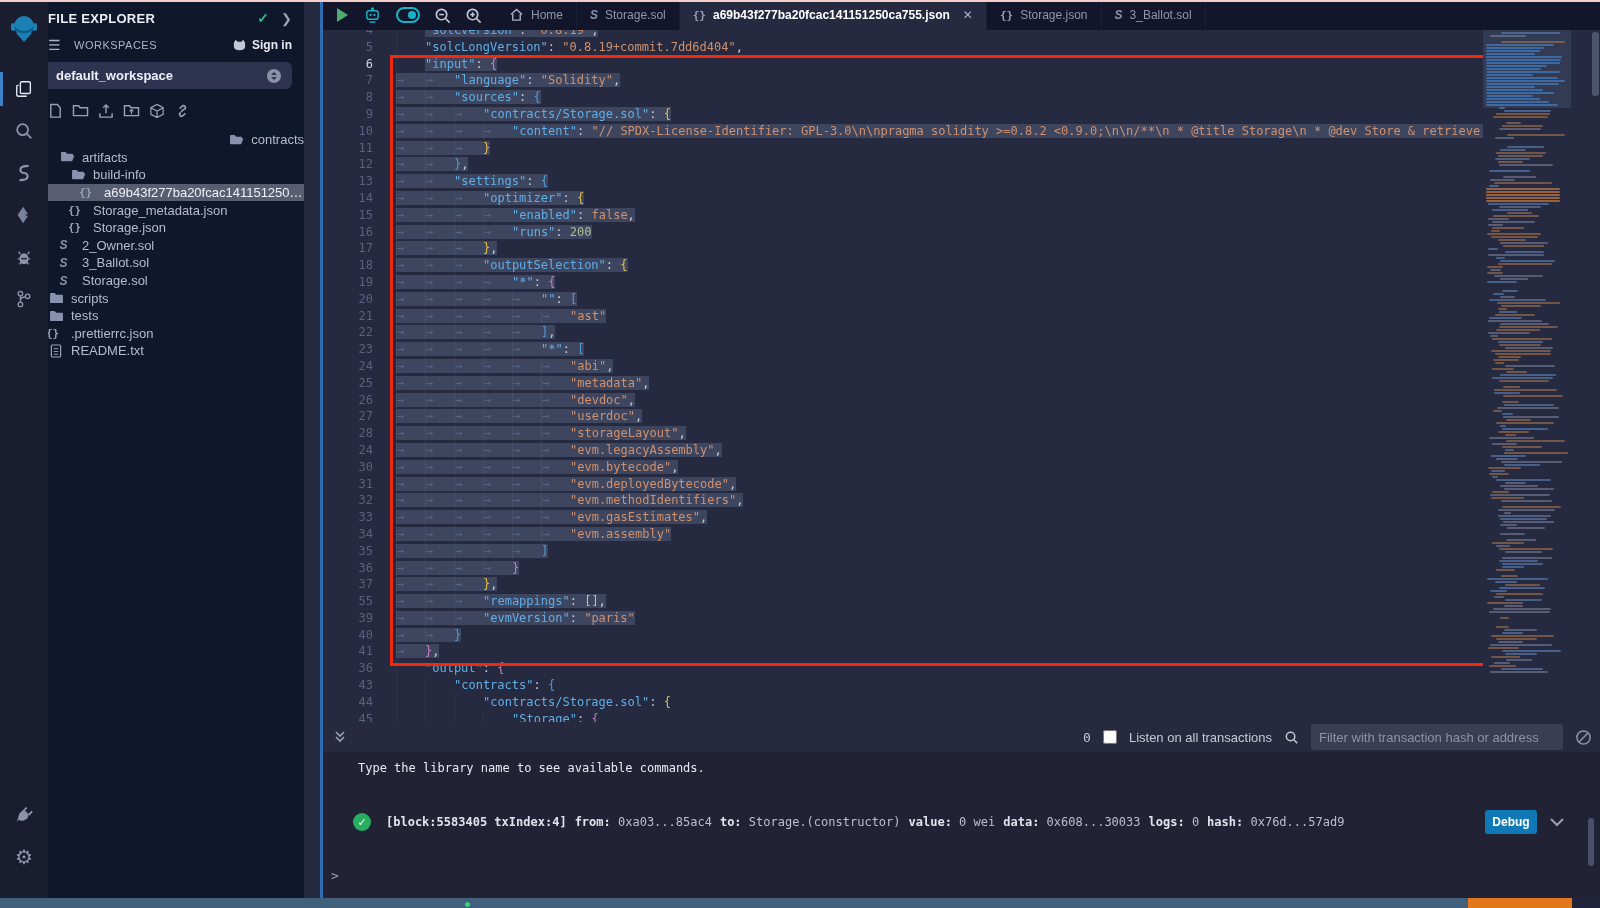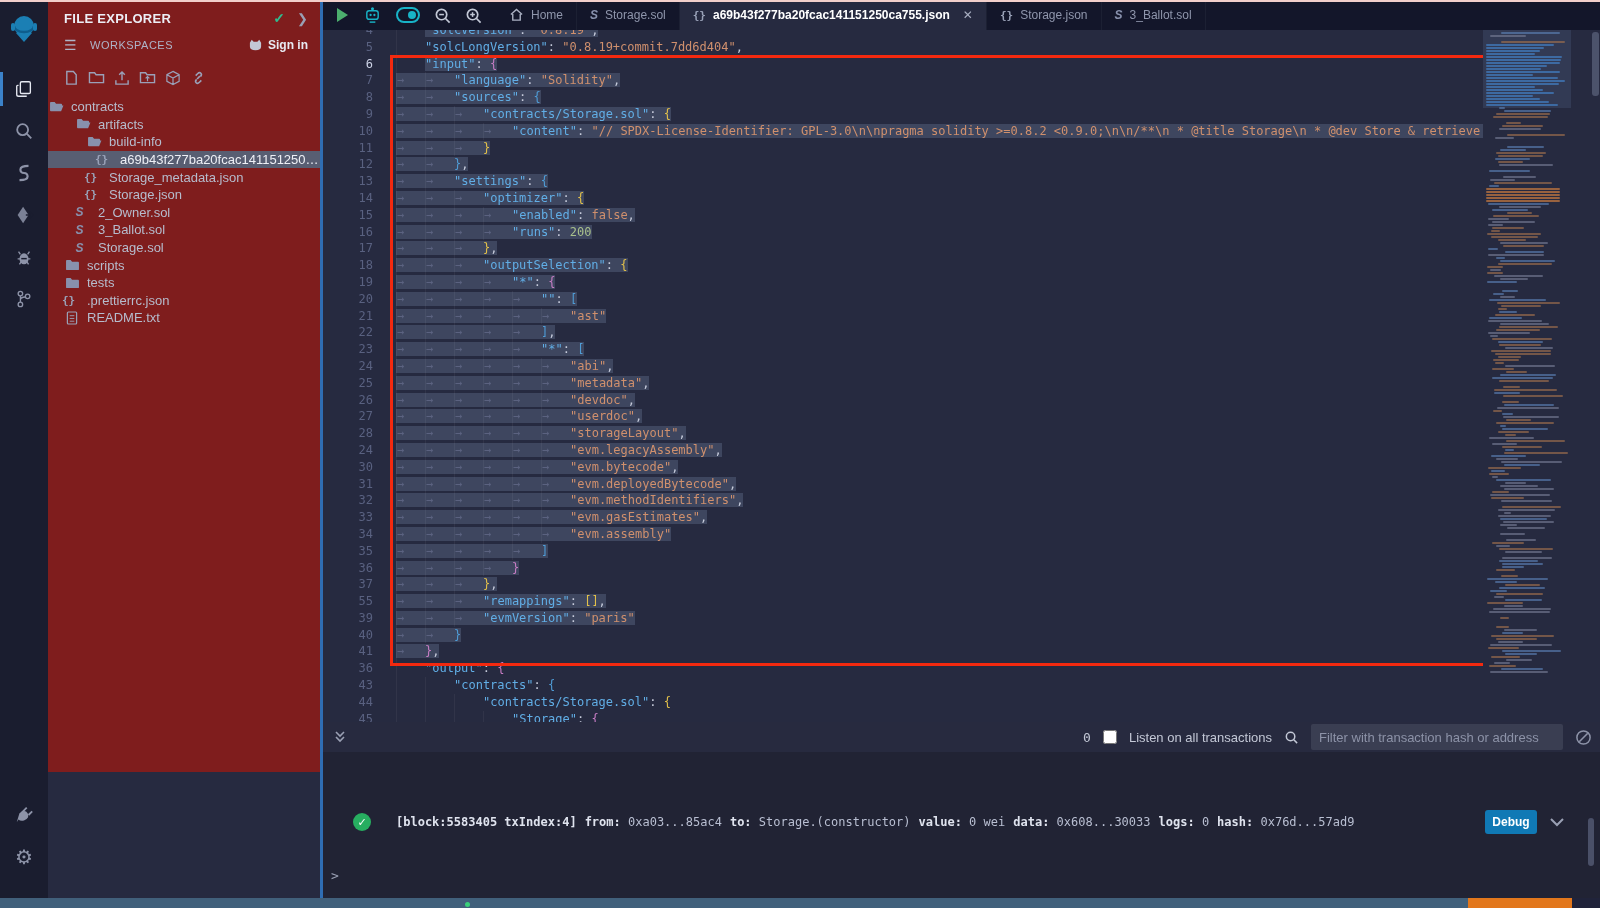--- a/index.html
+++ b/index.html
@@ -11,21 +11,21 @@
   .iconbar{position:absolute;left:0;top:0;width:48px;height:898px;background:#1a1d2f;z-index:20;
     display:flex;flex-direction:column;align-items:center;}
   .iconbar .logo{margin:8px 0 18px 0;}
   .ib-item{width:48px;height:42px;display:flex;align-items:center;justify-content:center;position:relative;color:#8d93a8;}
   .ib-item.active{color:#e6e9f2;}
   .ib-item.active::before{content:"";position:absolute;left:0;top:4px;width:3px;height:34px;background:#3b82c9;}
   .ib-spacer{flex:1;}
   .gear-glyph{font-size:20px;color:#8d93a8;line-height:1;}
 
   
-  .explorer{position:absolute;left:48px;top:0;width:272px;height:772px;background:#7f1d1d;z-index:19;color:#c3c8d6;}
+  .explorer{position:absolute;left:32px;top:0;width:272px;height:898px;background:#0f172a;z-index:19;color:#c3c8d6;}
   .ex-header{display:flex;align-items:center;padding:10px 12px 6px 16px;}
   .ex-title{font-size:13px;font-weight:bold;color:#eceef5;letter-spacing:.3px;flex:1;}
   .ex-check{color:#2fbc8f;font-size:14px;font-weight:bold;margin-right:12px;}
   .ex-chev{color:#9aa0b4;font-size:13px;}
   .ws-row{display:flex;align-items:center;padding:6px 12px 4px 16px;}
   .hamburger{width:16px;margin-right:10px;color:#aeb4c8;font-size:14px;line-height:1;}
   .ws-label{font-size:11px;color:#aeb4c8;letter-spacing:.5px;flex:1;}
   .signin{display:flex;align-items:center;gap:5px;color:#e8eaf2;font-size:12px;font-weight:bold;cursor:pointer;}
   .ws-select{margin:6px 12px 0 12px;height:27px;background:#2e3450;border-radius:6px;display:flex;align-items:center;
     padding:0 10px 0 12px;font-size:13px;color:#eef0f6;font-weight:bold;cursor:pointer;}
@@ -79,21 +79,21 @@
   .t-listen{color:#c3c8d6;font-size:13px;}
   .t-filter{width:236px;height:26px;background:#3a3e52;border:none;border-radius:2px;color:#d6dae6;
     font-size:13px;padding:0 8px;outline:none;}
   .t-filter::placeholder{color:#8d93a8;}
   .t-body{font-family:"DejaVu Sans Mono",monospace;font-size:12px;padding:8px 0 0 35px;color:#9298ad;}
   .t-line1{color:#e8ebf3;line-height:17px;}
   .t-line2{color:#9298ad;line-height:17px;}
   .txrow{position:absolute;left:30px;top:88px;display:flex;align-items:center;width:1230px;}
   .txcheck{width:18px;height:18px;border-radius:50%;background:#27ae60;color:#fff;font-size:11px;display:flex;
     align-items:center;justify-content:center;flex:none;}
-  .txtext{margin-left:25px;font-family:"DejaVu Sans Mono",monospace;font-size:12px;color:#b9bfd2;white-space:nowrap;
+  .txtext{margin-left:15px;font-family:"DejaVu Sans Mono",monospace;font-size:12px;color:#b9bfd2;white-space:nowrap;
     overflow:hidden;flex:1;}
   .txtext b{color:#dfe3ee;}
   .txtext .fld{margin-left:8px;}
   .debugbtn{flex:none;width:52px;height:24px;background:#1079b5;border:none;border-radius:3px;color:#fff;
     font-size:12px;font-weight:bold;cursor:pointer;margin-left:10px;}
   .txchev{flex:none;color:#9aa0b4;margin:0 18px 0 12px;cursor:pointer;display:flex;}
   .t-prompt{position:absolute;left:8px;top:146px;font-family:"DejaVu Sans Mono",monospace;font-size:13px;color:#9aa0b4;}
   .tscroll{position:absolute;left:1265px;top:96px;width:6px;height:48px;background:#4a5068;border-radius:3px;cursor:pointer;}
 
   
@@ -181,20 +181,27 @@
     </div>
     <div class="ws-row">
       <span class="hamburger">☰</span>
       <span class="ws-label">WORKSPACES</span>
       <span class="signin">
         <svg width="15" height="14" viewBox="0 0 16 15">
           <path d="M2 5 L4 2 L6 4 L10 4 L12 2 L14 5 L14 9 Q14 13 8 13 Q2 13 2 9 Z" fill="#c3c8d6"></path>
         </svg>
         <span>Sign in</span>
       </span>
+    </div>
+    <div class="ws-select">
+      <span class="wsname">default_workspace</span>
+      <svg width="16" height="16" viewBox="0 0 16 16">
+        <circle cx="8" cy="8" r="7" fill="#8b91a6"></circle>
+        <path d="M5 7 L8 4 L11 7 Z M5 9 L8 12 L11 9 Z" fill="#2e3450"></path>
+      </svg>
     </div>
     <div class="ex-tools" id="ex-tools">
         <span class="tico">
           <svg width="15" height="16" viewBox="0 0 16 17">
             <path d="M3 1.5 L10 1.5 L13 5 L13 15 L3 15 Z" fill="none" stroke="currentColor" stroke-width="1.5"></path>
           </svg>
         </span>
         <span class="tico">
           <svg width="17" height="15" viewBox="0 0 18 16">
             <path d="M1.5 3 L7 3 L8.5 5 L16.5 5 L16.5 13.5 L1.5 13.5 Z" fill="none" stroke="currentColor" stroke-width="1.5"></path>
@@ -217,21 +224,21 @@
           </svg>
         </span>
         <span class="tico">
           <svg width="17" height="16" viewBox="0 0 18 17">
             <path d="M7 10 Q5 12 6.5 13.5 Q8 15 10 13 L12 11 M11 7 Q13 5 11.5 3.5 Q10 2 8 4 L6 6" fill="none" stroke="currentColor" stroke-width="1.7"></path>
             <line x1="7.5" y1="9.5" x2="10.5" y2="6.5" stroke="currentColor" stroke-width="1.7"></line>
           </svg>
         </span>
       </div>
     <div class="tree" id="file-tree">
-        <div class="trow" style="">
+        <div class="trow" style=" justify-content: flex-end;">
           <span class="ficon">
             <svg width="15" height="12" viewBox="0 0 16 13">
               <path d="M1 2 Q1 1 2 1 L6 1 L7.5 3 L13 3 Q14 3 14 4 L14 5 L4 5 L2 11 Q1 11 1 10 Z M4 5 L15.5 5 L13 11 L2 11 Z" fill="#8891ad"></path>
             </svg>
           </span>
           <span class="tlabel">contracts</span>
         </div>
         <div class="trow" style="padding-left: 27px;">
           <span class="ficon">
             <svg width="15" height="12" viewBox="0 0 16 13">
@@ -672,20 +679,21 @@
             <line x1="10.5" y1="10.5" x2="14" y2="14" stroke="#c3c8d6" stroke-width="1.6"></line>
           </svg>
           <input class="t-filter" placeholder="Filter with transaction hash or address" style="">
           <svg width="17" height="17" viewBox="0 0 18 18">
             <circle cx="9" cy="9" r="7" fill="none" stroke="#8d93a8" stroke-width="1.6"></circle>
             <line x1="4.5" y1="13.5" x2="13.5" y2="4.5" stroke="#8d93a8" stroke-width="1.6"></line>
           </svg>
         </div>
       </div>
       <div class="t-body">
+        <div class="t-line1">Type the library name to see available commands.</div>
       </div>
       <div class="txrow">
         <span class="txcheck">✓</span>
         <span class="txtext" id="txtext"><b>[block:5583405 txIndex:4]</b><b class="fld">from: </b><span>0xa03...85ac4</span><b class="fld">to: </b><span>Storage.(constructor)</span><b class="fld">value: </b><span>0 wei</span><b class="fld">data: </b><span>0x608...30033</span><b class="fld">logs: </b><span>0</span><b class="fld">hash: </b><span>0x76d...57ad9</span></span>
         <button class="debugbtn">Debug</button>
         <span class="txchev">
           <svg width="16" height="10" viewBox="0 0 16 10">
               <path d="M2 2 L8 8 L14 2" fill="none" stroke="#9aa0b4" stroke-width="2"></path>
             </svg>
         </span>

